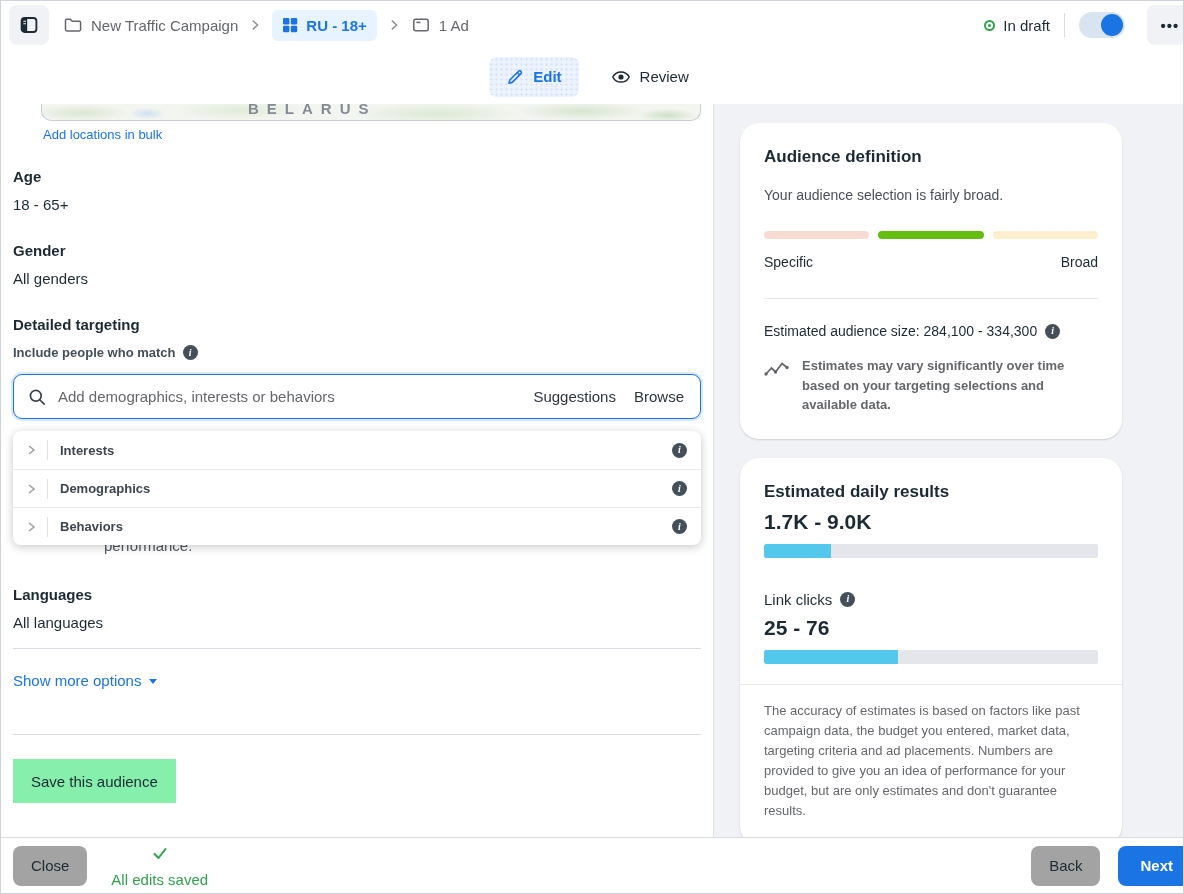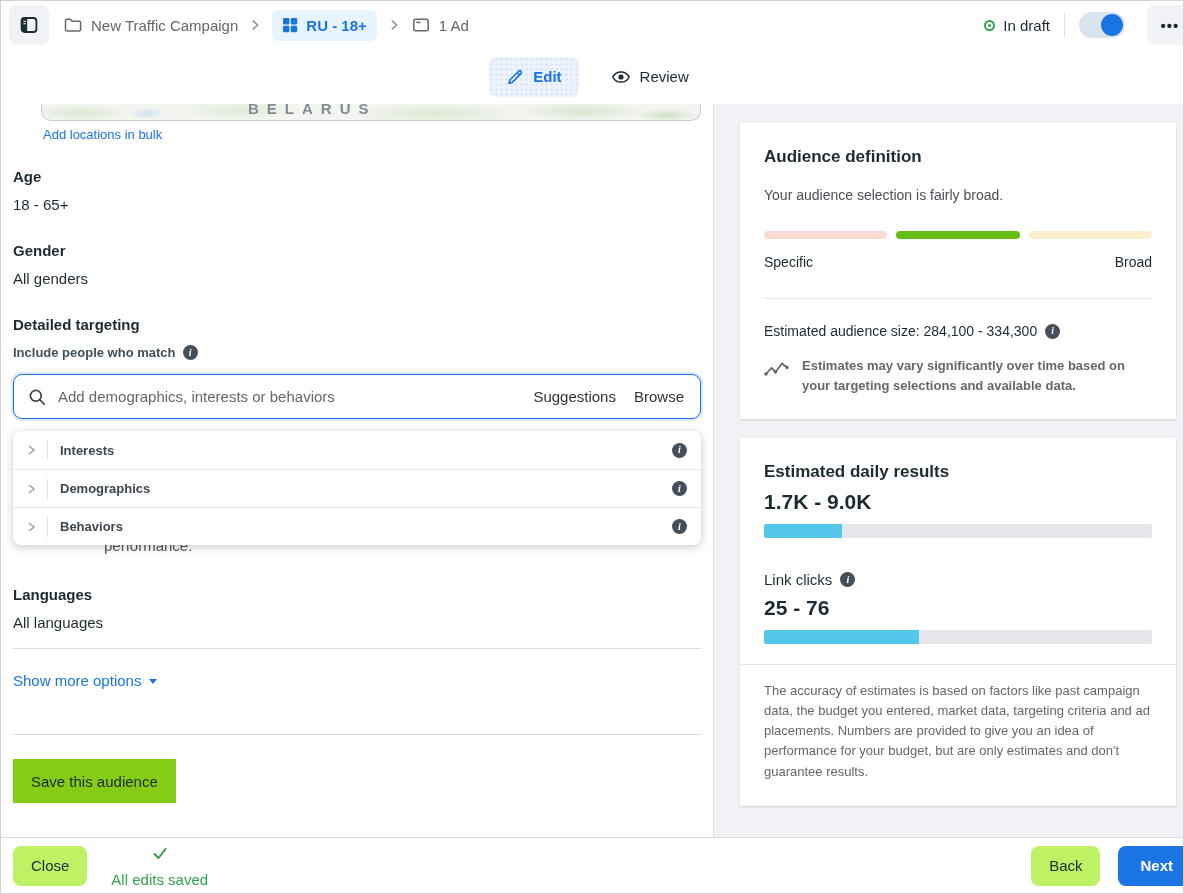--- a/index.html
+++ b/index.html
@@ -78,23 +78,23 @@
   .drow .dlabel{font-size:13px;font-weight:700;color:#3c4650;margin-left:12px;}
   .drow .info{margin-left:auto;margin-right:14px;}
   .sec-lang{margin-top:167px;}
   .hdiv{margin:17px 0 0 12px;width:688px;border-top:1px solid #d8dbdf;}
   .hdiv2{margin-top:44px;}
   .showmore{display:inline-flex;align-items:center;gap:8px;margin:23px 0 0 12px;font-size:15px;
     color:var(--accent,#1b74e4);cursor:pointer;}
   .caret{width:0;height:0;border-left:4.5px solid transparent;border-right:4.5px solid transparent;
     border-top:5.5px solid var(--accent,#1b74e4);margin-top:2px;}
   .save-btn{display:inline-flex;align-items:center;margin:24px 0 0 12px;height:44px;padding:16px 18px;border:none;
-    border-radius:0;background:#84cc16;font-size:15px;color:var(--text,#1c2b33);cursor:pointer;font-family:inherit;}
-  
-  .card{background:#fff;border-radius:0;box-shadow:0 1px 2px rgba(0,0,0,.15);width:436px;}
+    border-radius:0;background:#86efac;font-size:15px;color:var(--text,#1c2b33);cursor:pointer;font-family:inherit;}
+  
+  .card{background:#fff;border-radius:19px;box-shadow:0 1px 2px rgba(0,0,0,.15);width:382px;}
   .card1{padding:24px;}
   .card-title{font-size:17px;font-weight:700;color:var(--text,#1c2b33);}
   .aud-sub{margin-top:20px;font-size:14px;color:#4b4f56;}
   .gauge{margin-top:28px;display:flex;gap:9px;height:8px;}
   .gauge span{flex:1;border-radius:4px;}
   .g-pink{background:var(--gauge-pink,#f8dcd4);}
   .g-green{background:var(--gauge-green,#65bd11);}
   .g-yellow{background:var(--gauge-yellow,#fdefcd);}
   .gauge-labels{margin-top:15px;display:flex;justify-content:space-between;font-size:14px;color:var(--text,#1c2b33);}
   .c-div{margin-top:28px;border-top:1px solid #e4e6eb;}
@@ -106,21 +106,21 @@
   .metric-label{margin-top:25px;display:flex;align-items:center;gap:8px;font-size:15px;color:var(--text,#1c2b33);}
   .metric-label.second{margin-top:33px;}
   .metric-value{margin-top:8px;font-size:21px;font-weight:700;color:var(--text,#1c2b33);}
   .bar{margin-top:10px;height:14px;background:var(--bar-track,#e4e6eb);border-radius:2px;overflow:hidden;}
   .bar .fill{height:100%;background:var(--bar-fill,#54c7ec);border-radius:2px 0 0 2px;}
   .full-div{margin:20px -24px 0;border-top:1px solid #e4e6eb;}
   .disclaimer{margin-top:16px;font-size:13px;line-height:1.55;color:#65676b;padding-bottom:24px;}
   
   .footer{flex:0 0 56px;background:#fff;border-top:1px solid #d8dadf;display:flex;align-items:center;
     padding-left:12px;overflow:hidden;}
-  .btn{height:40px;border-radius:8px;border:none;background:#bef264;font-size:15px;color:var(--text,#1c2b33);
+  .btn{height:40px;border-radius:8px;border:none;background:#a3a3a3;font-size:15px;color:var(--text,#1c2b33);
     padding:0 18px;display:flex;align-items:center;cursor:pointer;font-family:inherit;flex:0 0 auto;}
   .saved{display:flex;align-items:center;gap:9px;margin-left:24px;font-size:15px;color:var(--success,#31a24c);flex-direction:column;}
   .footer .spacer{flex:1;}
   .next-btn{background:var(--accent,#1b74e4);color:#fff;font-weight:700;margin-left:18px;margin-right:-12px;padding:0 22px;}
 </style>
 </head>
 <body>
 
 <div class="window">
 

